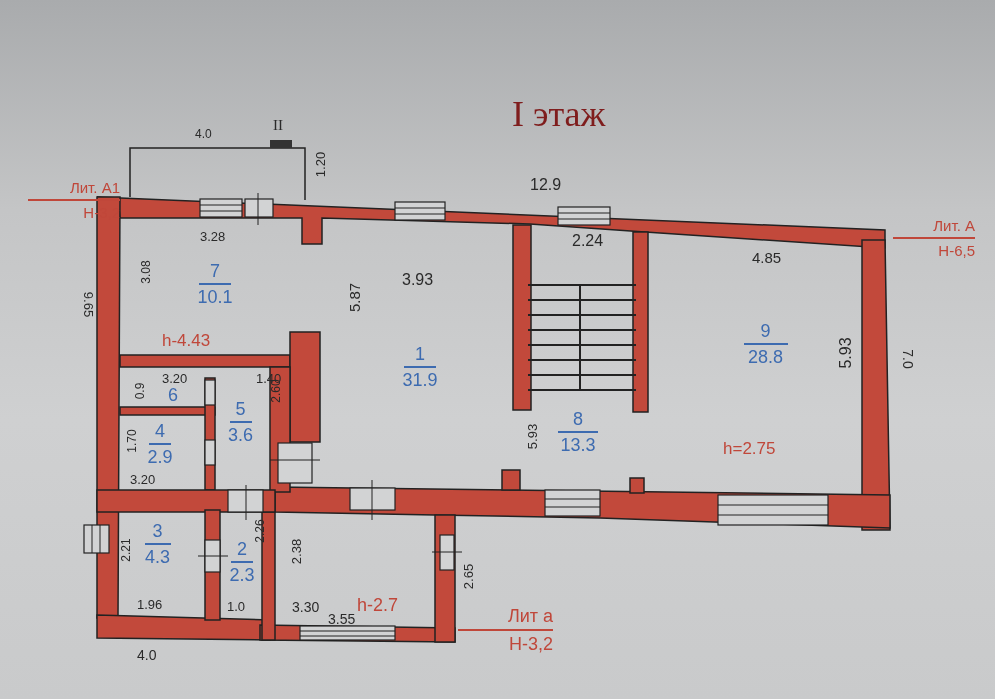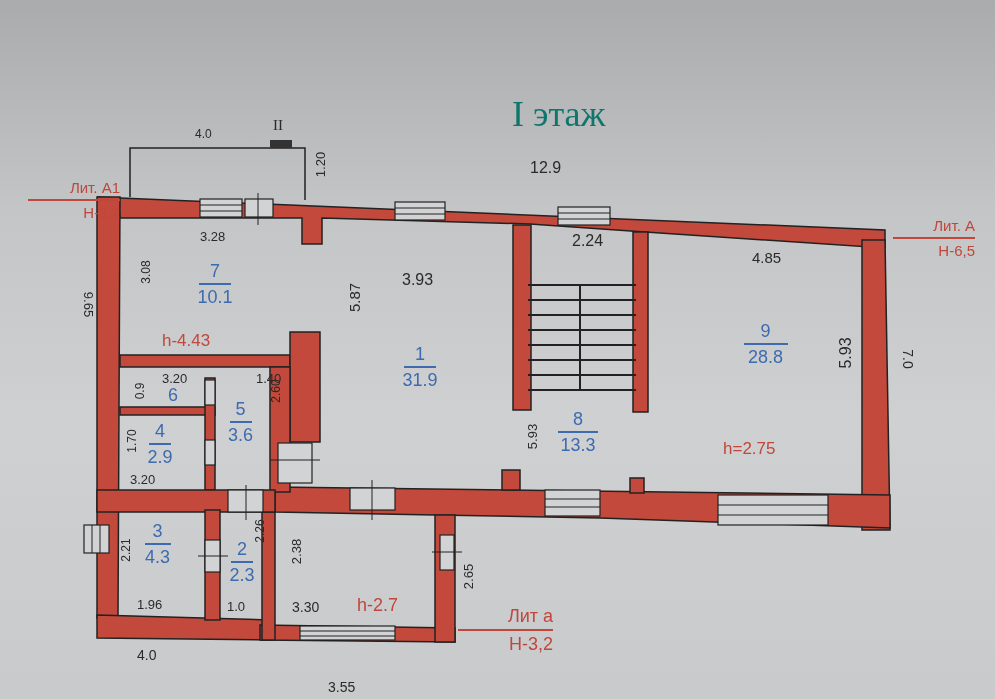--- a/index.html
+++ b/index.html
@@ -8,21 +8,21 @@
   .lbl{position:absolute;font-size:15px;color:#2a2a2a;white-space:nowrap;line-height:1;}
   .lbl.v{transform:rotate(-90deg);transform-origin:center center;}
   .lbl.v2{transform:rotate(90deg);transform-origin:center center;}
   .red{color:#c0473a;}
   .room{position:absolute;color:#3d6bb0;text-align:center;font-size:18px;line-height:1;}
   .room .num{display:block;}
   .room .bar{display:block;height:2px;background:#3d6bb0;margin:3px auto;}
   .room .area{display:block;}
   .lit{position:absolute;color:#c0473a;font-size:15px;text-align:right;line-height:1;}
   .lit .bar{display:block;height:1.5px;background:#c0473a;margin:4px 0;}
-  .title{position:absolute;left:512px;top:93px;font-family:"Liberation Serif",serif;font-size:36px;color:#0f766e;}
+  .title{position:absolute;left:512px;top:93px;font-family:"Liberation Serif",serif;font-size:36px;color:#7f1d1d;}
 </style>
 </head>
 <body>
 
 <svg id="plan" width="995" height="699">
   <g fill="#c2493b" stroke="#222" stroke-width="1.5">
 
     <polygon points="97,197 885,230 885,248 645,232 530,224 322,218 322,244 302,244 302,218 150,218 120,218 118,198"></polygon>
     <polygon points="862,240 885,240 890,530 862,530"></polygon>
     <polygon points="97,197 120,197 118,618 97,618"></polygon>
@@ -161,21 +161,21 @@
     <span class="area">28.8</span>
   </div>
 
 <div class="lbl red" style="left:162px;top:332px;font-size:17px;">h-4.43</div>
 <div class="lbl red" style="left:723px;top:440px;font-size:17px;">h=2.75</div>
 <div class="lbl red" style="left:357px;top:596px;font-size:18px;">h-2.7</div>
 
 <div class="lbl" style="left:195px;top:128px;font-size:12px;">4.0</div>
 <div class="lbl" style="left:273px;top:118px;font-family:'Liberation Serif',serif;">II</div>
 <div class="lbl v" style="left:308px;top:158px;font-size:13px;">1.20</div>
-<div class="lbl" style="left:530px;top:160px;font-size:16px;">12.9</div>
+<div class="lbl" style="left:530px;top:177px;font-size:16px;">12.9</div>
 <div class="lbl v2" style="left:76px;top:298px;font-size:13px;">9.65</div>
 <div class="lbl v2" style="left:898px;top:352px;font-size:14px;">7.0</div>
 <div class="lbl" style="left:200px;top:230px;font-size:13px;">3.28</div>
 <div class="lbl v" style="left:134px;top:266px;font-size:12px;">3.08</div>
 <div class="lbl" style="left:402px;top:234px;font-size:16px;margin-top:38px;">3.93</div>
 <div class="lbl v" style="left:340px;top:290px;font-size:15px;">5.87</div>
 <div class="lbl" style="left:572px;top:233px;font-size:16px;">2.24</div>
 <div class="lbl v" style="left:520px;top:430px;font-size:13px;">5.93</div>
 <div class="lbl" style="left:752px;top:250px;font-size:15px;">4.85</div>
 <div class="lbl v" style="left:830px;top:345px;font-size:16px;">5.93</div>
@@ -186,13 +186,13 @@
 <div class="lbl v" style="left:120px;top:435px;font-size:12px;">1.70</div>
 <div class="lbl" style="left:130px;top:473px;font-size:13px;">3.20</div>
 <div class="lbl v" style="left:114px;top:544px;font-size:12px;">2.21</div>
 <div class="lbl" style="left:137px;top:598px;font-size:13px;">1.96</div>
 <div class="lbl v" style="left:248px;top:525px;font-size:12px;">2.26</div>
 <div class="lbl" style="left:227px;top:600px;font-size:13px;">1.0</div>
 <div class="lbl v" style="left:284px;top:545px;font-size:13px;">2.38</div>
 <div class="lbl" style="left:292px;top:600px;font-size:14px;text-align:center;">3.30</div>
 <div class="lbl v" style="left:456px;top:570px;font-size:13px;">2.65</div>
 <div class="lbl" style="left:137px;top:648px;font-size:14px;">4.0</div>
-<div class="lbl" style="left:328px;top:680px;font-size:14px;text-align:center;">3.55</div>
+<div class="lbl" style="left:328px;top:612px;font-size:14px;text-align:center;">3.55</div>
 
 </body></html>

